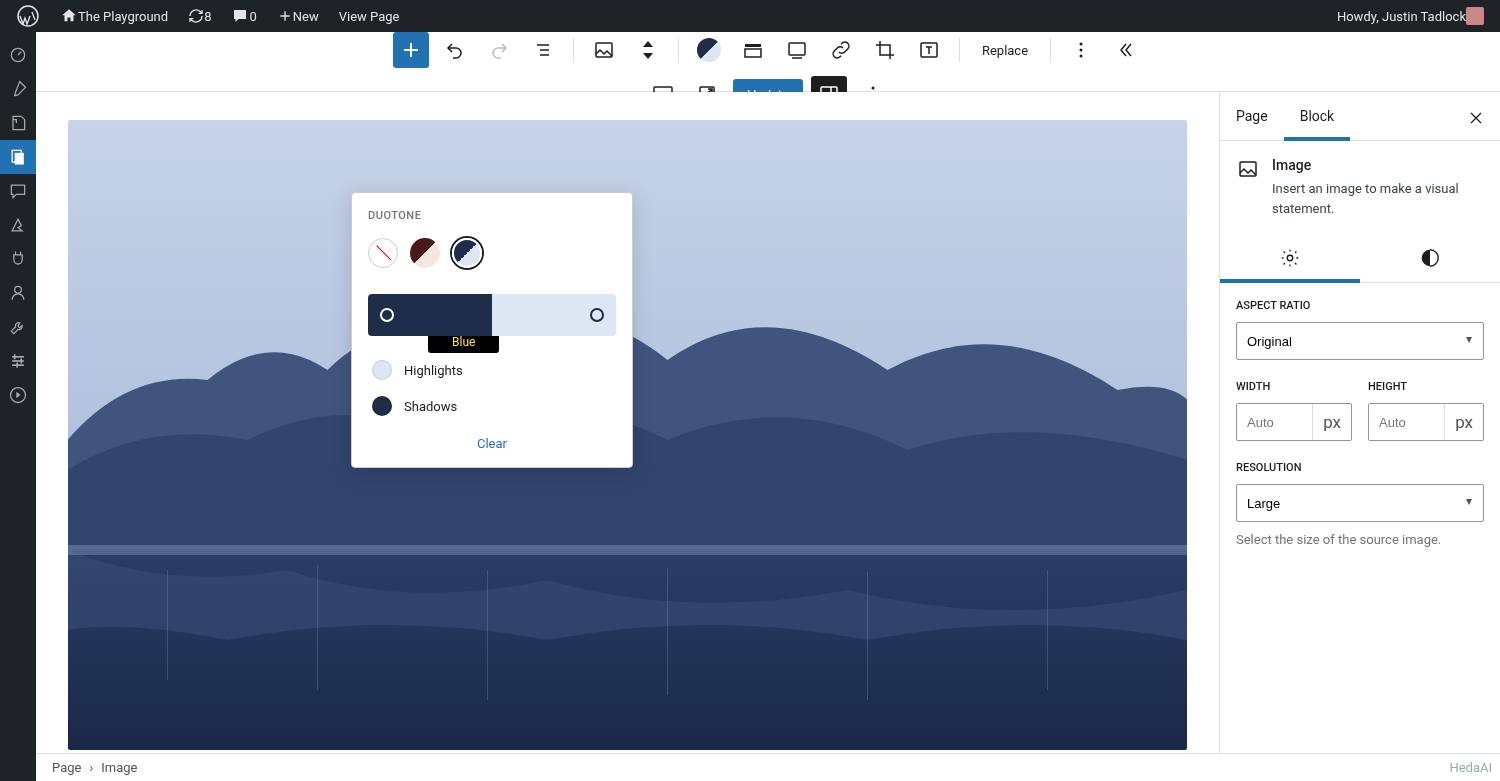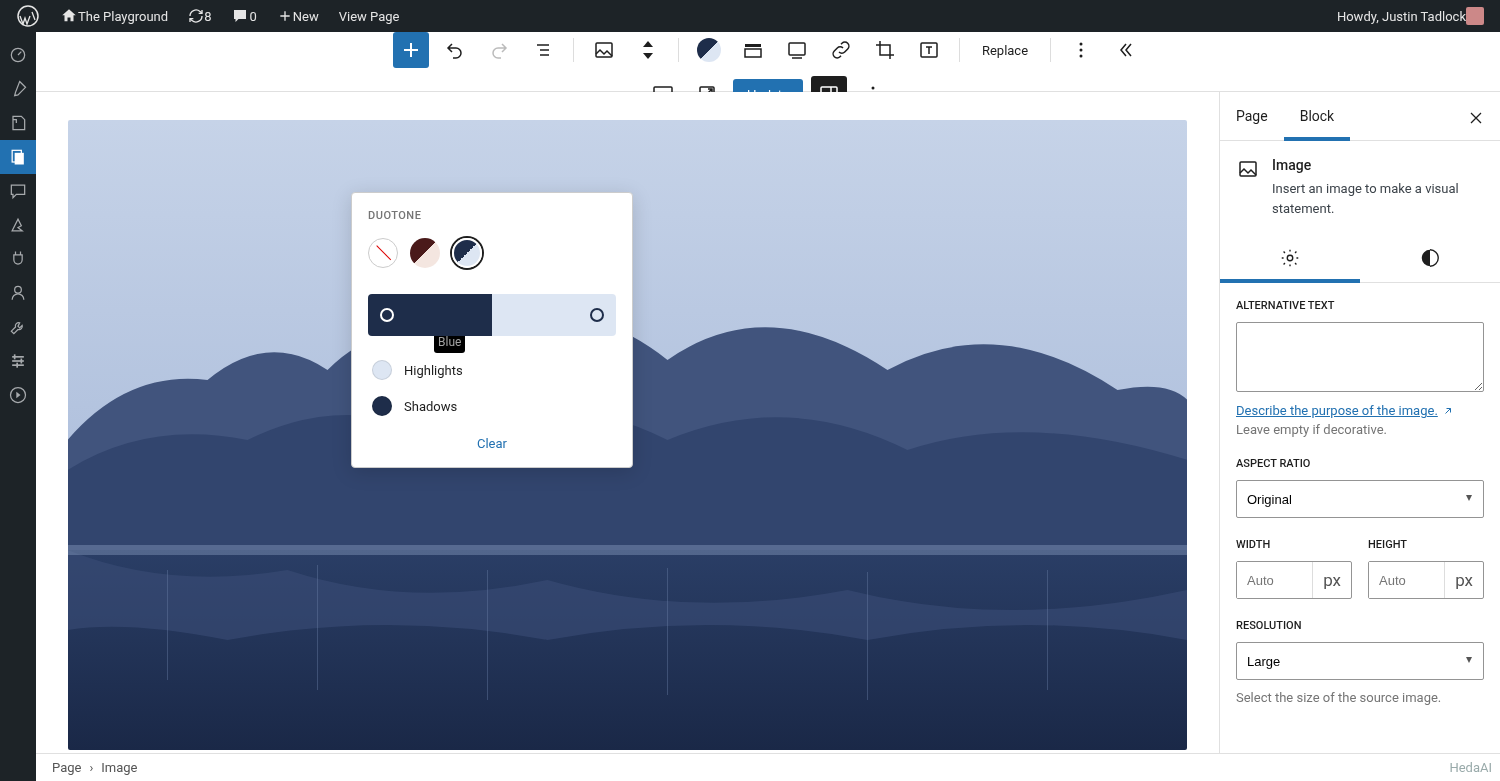--- a/index.html
+++ b/index.html
@@ -42,21 +42,21 @@
 
 .popover { position: absolute; left: 315px; top: 100px; width: 282px; background: #fff; border: 1px solid #ccc; border-radius: 4px; box-shadow: 0 4px 20px rgba(0,0,0,0.15); padding: 16px; z-index: 50; }
 .popover h4 { font-size: 11px; font-weight: 500; color: #757575; letter-spacing: 0.5px; text-transform: uppercase; margin-bottom: 16px; }
 .popover p { font-size: 13px; color: #3c434a; line-height: 1.5; margin-bottom: 16px; }
 .swatches { display: flex; gap: 12px; margin-bottom: 18px; }
 .swatch { width: 30px; height: 30px; border-radius: 50%; cursor: pointer; border: 1px solid #ccc; position: relative; }
 .swatch.none { background: #fff; }
 .swatch.none::after { content:""; position:absolute; left:4px; right:4px; top:50%; border-top:1.5px solid #d00; transform: rotate(45deg) translateY(-1px);}
 .swatch.red { background: linear-gradient(135deg, #4a1a1a 50%, #f4e6e0 50%); border:none;}
 .swatch.blue { background: linear-gradient(135deg, #1e2d4a 50%, #dde6f3 50%); border: 2px solid #fff; box-shadow: 0 0 0 2px #1e1e1e; }
-.tooltip-tag { position: absolute; left: 82px; top: 138px; background: #000; color: #a3a3a3; font-size: 12px; padding: 4px 4px; border-radius: 3px; }
+.tooltip-tag { position: absolute; left: 76px; top: 138px; background: #000; color: #fde047; font-size: 12px; padding: 4px 24px; border-radius: 3px; }
 .gradient-bar { height: 42px; border-radius: 4px; margin-top: 26px; margin-bottom: 16px; position: relative; background: linear-gradient(to right, #1e2d4a 0%, #1e2d4a 50%, #dde6f3 50%, #dde6f3 100%); display:flex; align-items:center;}
 .grad-handle { width: 14px; height: 14px; border: 2px solid #fff; border-radius: 50%; position: absolute; top: 50%; transform: translateY(-50%);}
 .grad-handle.left { left: 12px; background: transparent;}
 .grad-handle.right { right: 12px; background: transparent; border-color:#1e2d4a;}
 .color-row { display: flex; align-items: center; gap: 12px; padding: 8px 4px; cursor: pointer;}
 .color-dot { width: 20px; height: 20px; border-radius: 50%; border: 1px solid rgba(0,0,0,0.1); }
 .clear-btn { text-align: center; margin-top: 12px; }
 .clear-btn a { color: #2271b1; text-decoration: none; font-size: 13px; cursor: pointer;}
 
 
@@ -424,33 +424,20 @@
             </div>
           <div class="rs-subtab">
               <svg width="22" height="22" viewBox="0 0 24 24" fill="currentColor">
                 <path d="M12 3a9 9 0 0 0 0 18V3z"></path>
                 <path d="M12 3a9 9 0 0 1 0 18" fill="none" stroke="currentColor" stroke-width="1.5"></path>
               </svg>
             </div>
         </div>
         <div class="rs-panel">
 
-          <div class="rs-field">
-            <label class="rs-label">ALTERNATIVE TEXT</label>
-            <textarea class="rs-textarea" style=""></textarea>
-            <div style="margin-top:8px">
-              <a class="rs-link">
-                  <span>Describe the purpose of the image.</span>
-                  <svg width="12" height="12" viewBox="0 0 24 24" fill="none" stroke="currentColor" stroke-width="2">
-                    <path d="M7 17L17 7M9 7h8v8"></path>
-                  </svg>
-                </a>
-              <div class="rs-hint">Leave empty if decorative.</div>
-            </div>
-          </div>
 
           <div class="rs-field">
             <label class="rs-label">ASPECT RATIO</label>
             <div class="sel-wrap"><select class="rs-select"><option>Original</option></select></div>
           </div>
 
           <div class="rs-row">
             <div class="rs-col">
               <label class="rs-label">WIDTH</label>
               <div class="rs-input-group">

